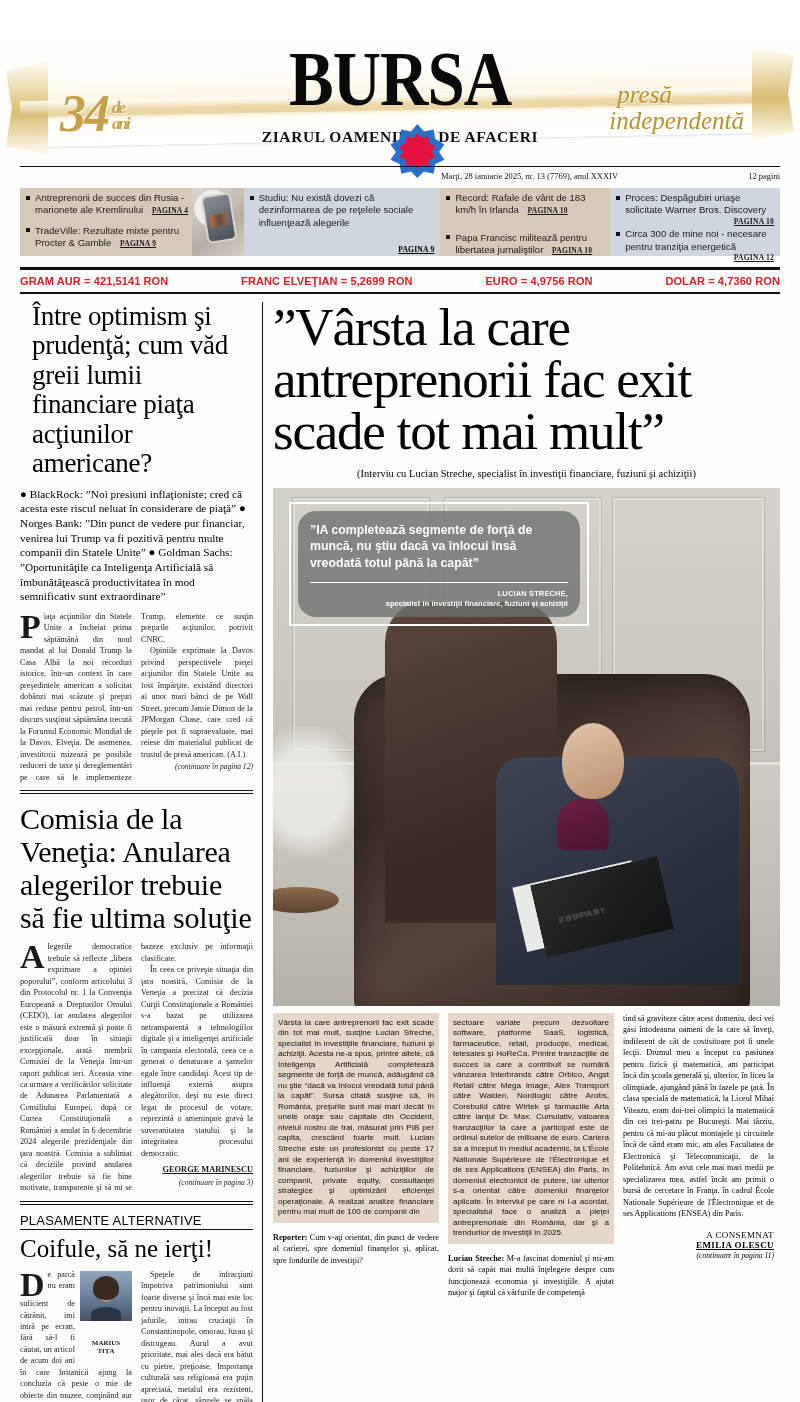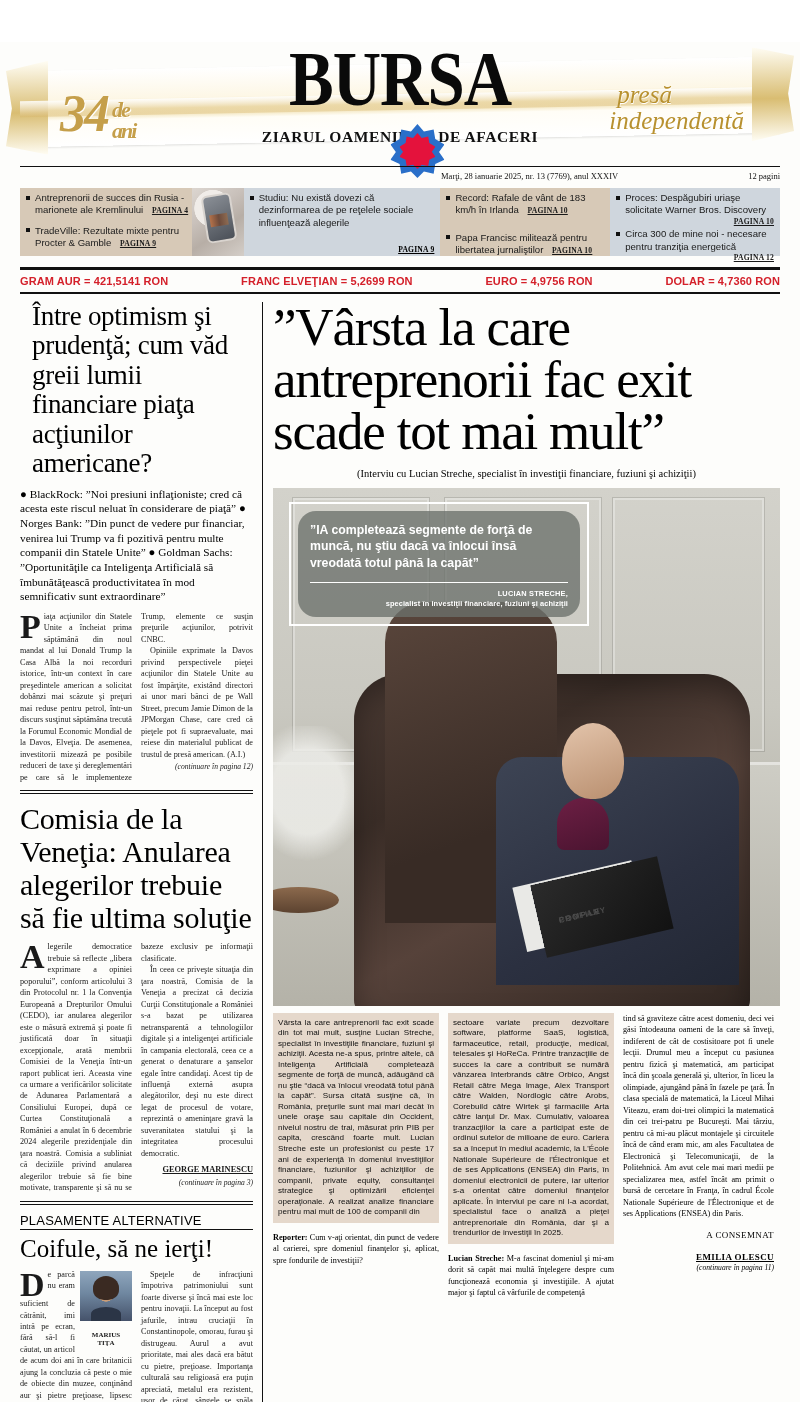--- a/index.html
+++ b/index.html
@@ -44,21 +44,21 @@
   .years{
     position:absolute;left:40px;top:46px;
     font-family:"Liberation Serif",serif;
     font-style:italic;font-weight:bold;
     font-size:52px;color:#c59f4a;
     text-shadow:1px 1px 0 #fff;
     letter-spacing:-2px;
     line-height:1;
   }
   .years small{
-    font-size:22px;display:inline-block;vertical-align:top;
+    font-size:17px;display:inline-block;vertical-align:top;
     line-height:.95;margin-left:4px;margin-top:12px;
   }
   .years small span{display:block;}
   .brand{
     position:absolute;left:0;right:0;top:6px;text-align:center;text-decoration:underline;
   }
   .brand-word{
     font-family:"Liberation Serif",serif;
     font-weight:bold;font-size:67px;line-height:.92;
     letter-spacing:-1px;color:#0a0a0a;
@@ -215,21 +215,21 @@
   .author-photo .ph:before{
     content:"";position:absolute;left:13px;top:5px;width:26px;height:24px;
     background:#3a2a22;border-radius:50% 50% 42% 42%;
   }
   .author-photo .ph:after{
     content:"";position:absolute;left:11px;bottom:0;width:30px;height:14px;
     background:#2b3546;border-radius:50% 50% 0 0;
   }
   .author-photo .nm{
     font-family:"Liberation Serif",serif;font-weight:bold;font-size:7px;
-    text-align:center;line-height:1.15;margin-top:10px;
+    text-align:center;line-height:1.15;margin-top:18px;
   }
 
   
   h1.main-head{
     font-family:"Liberation Serif",serif;
     font-weight:normal;font-size:53px;line-height:.98;
     margin:0;letter-spacing:-1.2px;
   }
   .main-sub{
     text-align:center;font-family:"Liberation Serif",serif;
@@ -344,21 +344,21 @@
   .qa{
     font-family:"Liberation Serif",serif;font-size:8.2px;line-height:1.40;
     text-align:justify;margin-top:9px;
   }
   .qa b{font-weight:bold;}
   .consemnat{
     text-align:right;font-family:"Liberation Serif",serif;
     font-size:9px;letter-spacing:.4px;margin-top:10px;
   }
   .consemnat .l1{display:block;}
-  .consemnat .l2{display:block;font-weight:bold;text-decoration:underline;margin-top:12px;}
+  .consemnat .l2{display:block;font-weight:bold;text-decoration:underline;}
   .consemnat .l3{display:block;font-style:italic;font-size:7.6px;letter-spacing:0;margin-top:1px;}
   .bcol-plain{font-size:8.2px;line-height:1.40;text-align:justify;font-family:"Liberation Serif",serif;}
 </style>
 </head>
 <body>
 
 <div class="page">
 
   <div class="masthead">
     <div class="ribbon">

